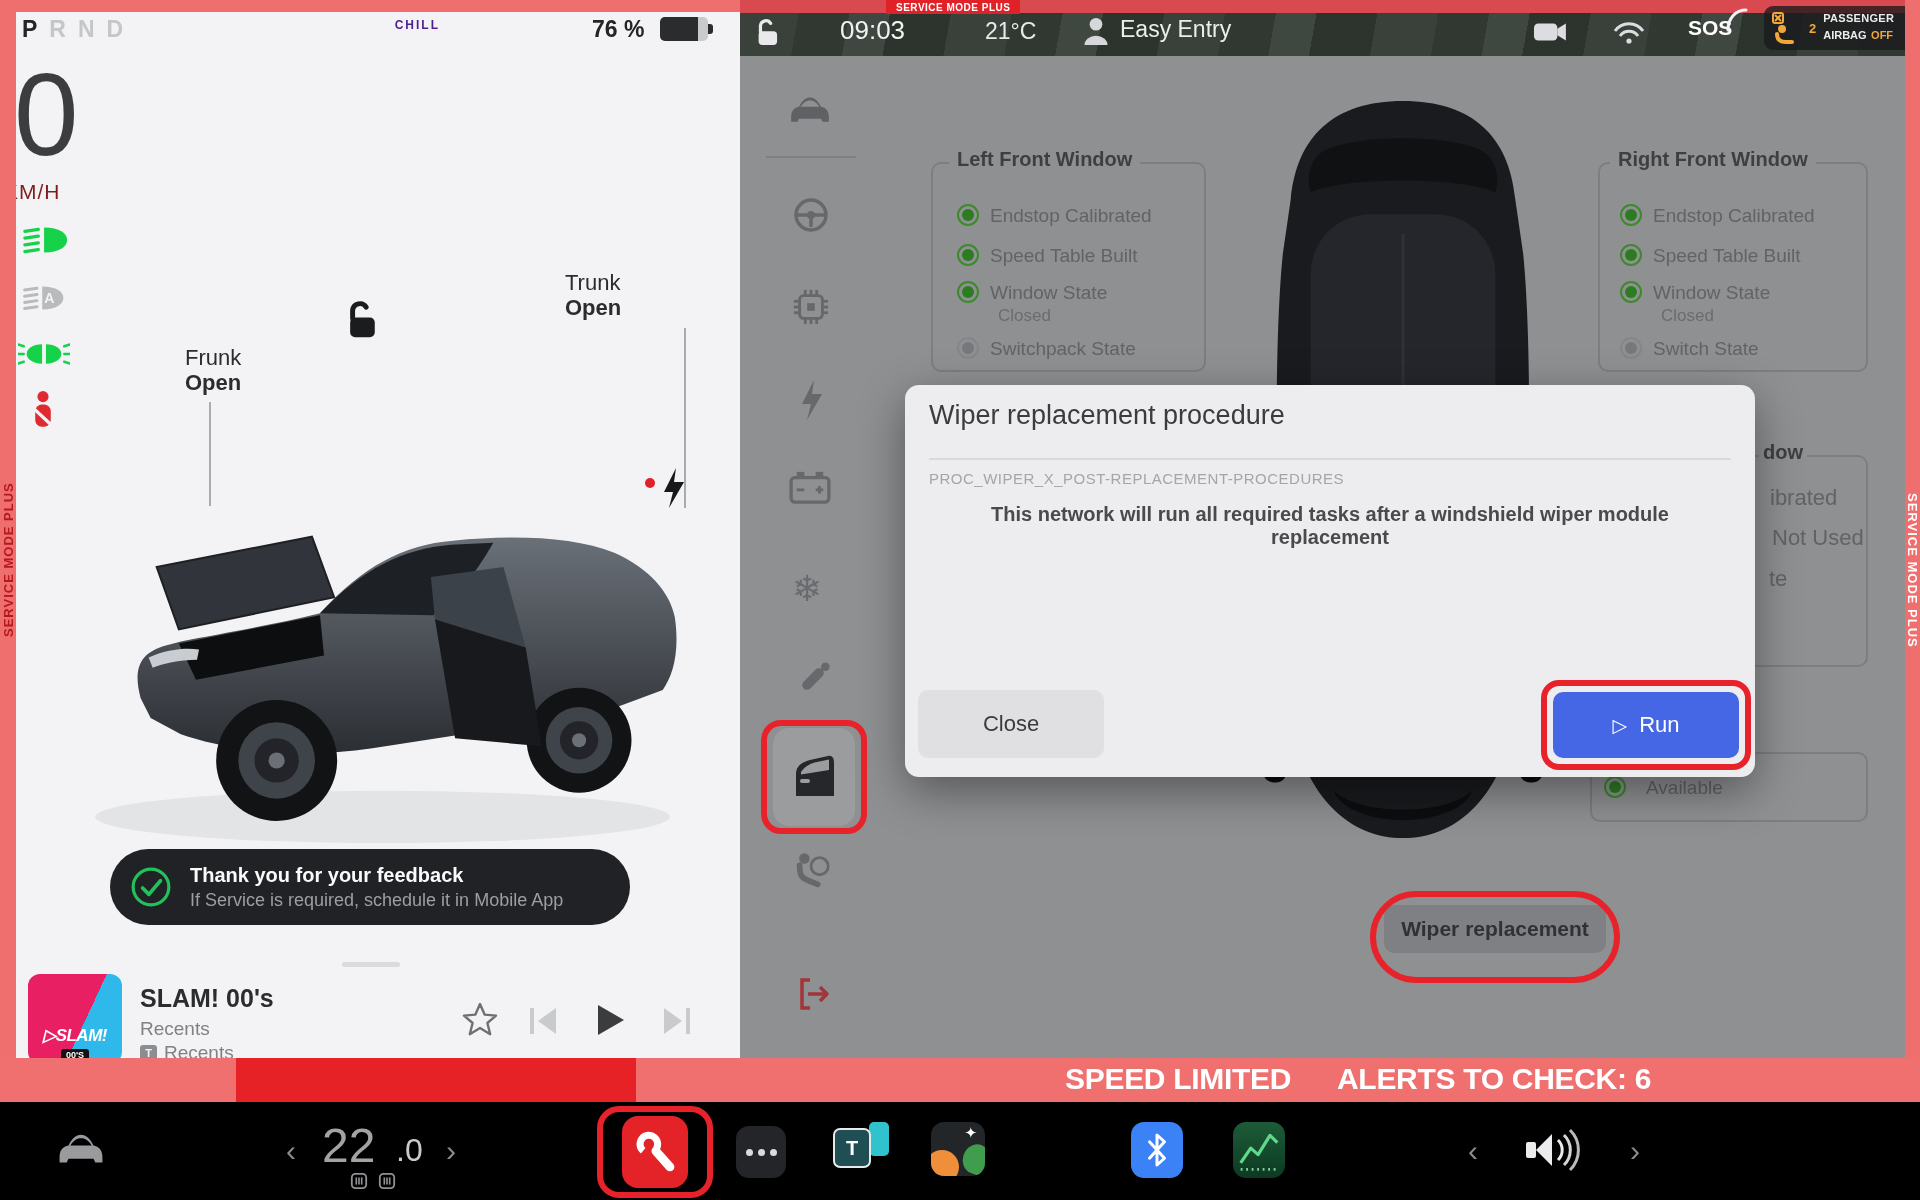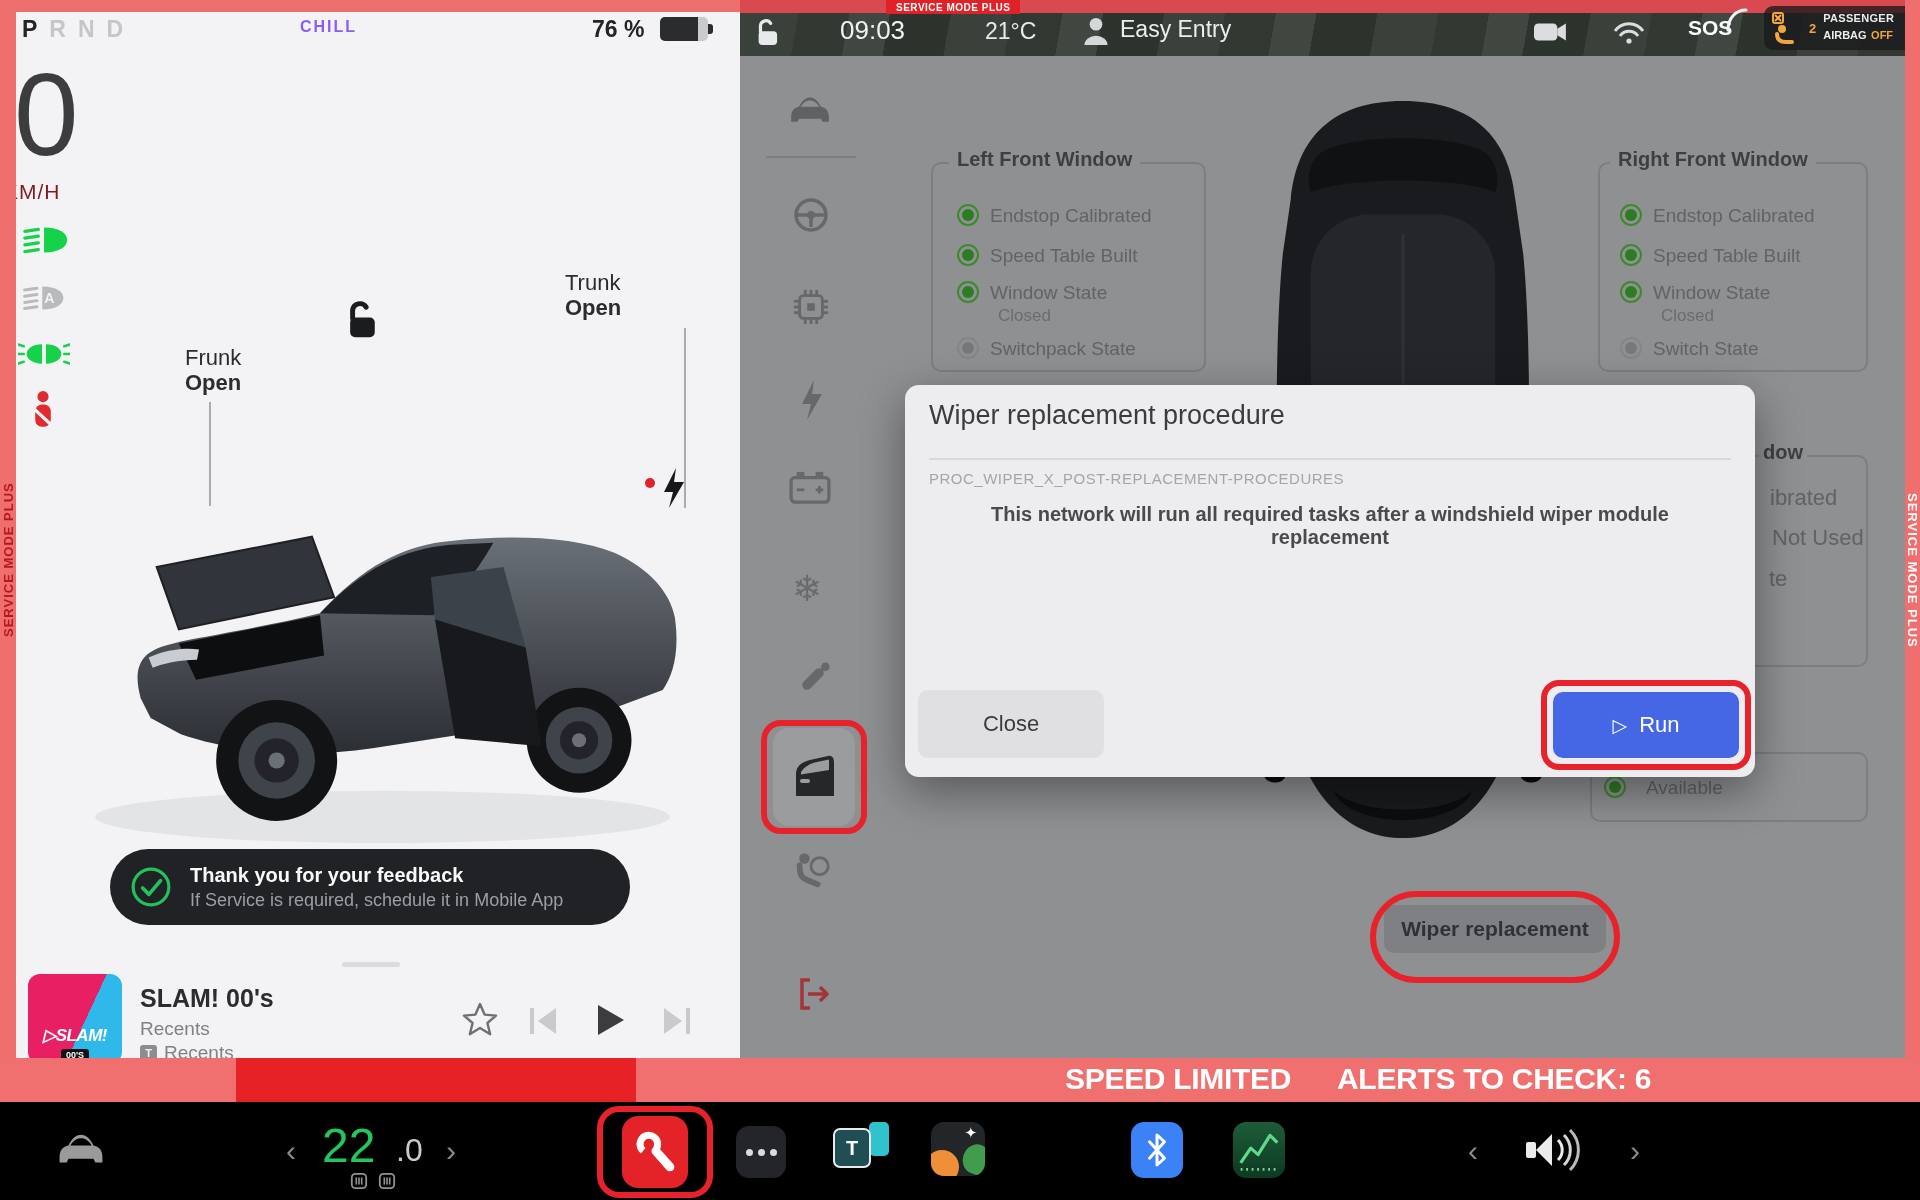--- a/index.html
+++ b/index.html
@@ -10,21 +10,21 @@
 
   
   .cluster { left:0; top:0; width:740px; height:1058px; background:#f3f3f5; border-top-left-radius:16px; overflow:hidden; }
   .strip-left { left:0; top:0; width:16px; height:1058px; background:#ef6f6e; z-index:4; }
   .strip-top { left:0; top:0; width:740px; height:12px; background:#ef6f6e; z-index:4; border-top-left-radius:16px; }
   .edge-text { color:#b5191e; font-size:13px; font-weight:bold; letter-spacing:1px; writing-mode:vertical-rl; transform:rotate(180deg); }
   .edge-text-left { left:0px; top:460px; width:16px; height:200px; display:flex; align-items:center; justify-content:center; z-index:5; }
   .gears { left:22px; top:16px; display:flex; gap:12px; font-size:23px; font-weight:bold; }
   .gear { color:#c5c6c8; }
   .gear.active { color:#232426; }
-  .chill { left:300px; top:18px; width:140px; text-align:left; font-size:16px; font-weight:bold; color:#8b5cf6; letter-spacing:2px; }
+  .chill { left:300px; top:18px; width:140px; text-align:right; font-size:12px; font-weight:bold; color:#4c1d95; letter-spacing:2px; }
   .battpct { left:592px; top:16px; font-size:23px; font-weight:bold; color:#232426; }
   .battery { left:660px; top:17px; width:48px; height:24px; border-radius:5px; background:#c9cacc; overflow:hidden; }
   .battery .fill { position:absolute; left:0; top:0; height:100%; width:80%; background:#2b2c2e; }
   .speed { left:14px; top:48px; font-size:116px; font-weight:300; color:#3c3d3f; }
   .speedunit { left:4px; top:180px; font-size:21px; color:#7f1d1d; letter-spacing:1px; }
   .openlbl { font-size:22px; color:#2b2c2e; line-height:1.15; }
   .openlbl b { font-weight:bold; }
   .vline { width:2px; background:#ababad; }
   .pageline { left:342px; top:962px; width:58px; height:5px; border-radius:3px; background:#dadbdd; }
 
@@ -98,21 +98,21 @@
 
   .frag { z-index:2; color:#626366; font-size:22px;margin-left:12px; }
   .frag-legend { color:#3e3f41; font-size:20px; font-weight:600; background:#8f9092; padding:0 4px; z-index:3; }
 
   
   .banner { left:0; top:1058px; width:1920px; height:44px; background:#f0706f; z-index:6; }
   .banner-red { left:236px; top:1058px; width:400px; height:44px; background:#e72227; z-index:7; }
   .banner-text { top:1062px; font-size:30px; font-weight:bold; color:#fff; z-index:7; letter-spacing:-0.3px; }
   .taskbar { left:0; top:1102px; width:1920px; height:98px; background:#000; z-index:6; }
   .chev { font-size:30px; color:#8b8c8e; z-index:7; }
-  .temp-int { left:322px; top:1118px; font-size:48px; font-weight:300; color:#22c55e; z-index:7; }
+  .temp-int { left:322px; top:1118px; font-size:48px; font-weight:300; color:#a3a3a3; z-index:7; }
   .temp-dec { left:396px; top:1132px; font-size:32px; font-weight:300; color:#c9cacc; z-index:7; }
   .tile { border-radius:13px; z-index:7; display:flex; align-items:center; justify-content:center; }
   .wrench-tile { left:622px; top:1116px; width:66px; height:72px; background:#e42329; border-radius:16px; }
   .dots-tile { left:736px; top:1126px; width:50px; height:52px; background:#232528; }
   .dots-tile i { width:7px; height:7px; border-radius:50%; background:#dadbdd; margin:0 2.5px; }
   .tapp { left:833px; top:1122px; width:58px; height:52px; z-index:7; }
   .tapp .a { position:absolute; left:0; top:6px; width:38px; height:40px; background:#1f4f55; border:2px solid #e8e9eb; border-radius:7px; color:#fff; font-weight:bold; font-size:20px; display:flex; align-items:center; justify-content:center; }
   .tapp .b { position:absolute; left:36px; top:0px; width:20px; height:34px; background:#31c3cd; border-radius:5px; }
   .weather-tile { left:931px; top:1122px; width:54px; height:54px; background:#232628; overflow:hidden; position:absolute; }
   .weather-tile .sun { position:absolute; left:-6px; bottom:-8px; width:34px; height:34px; border-radius:50%; background:#ef8f3a; }

